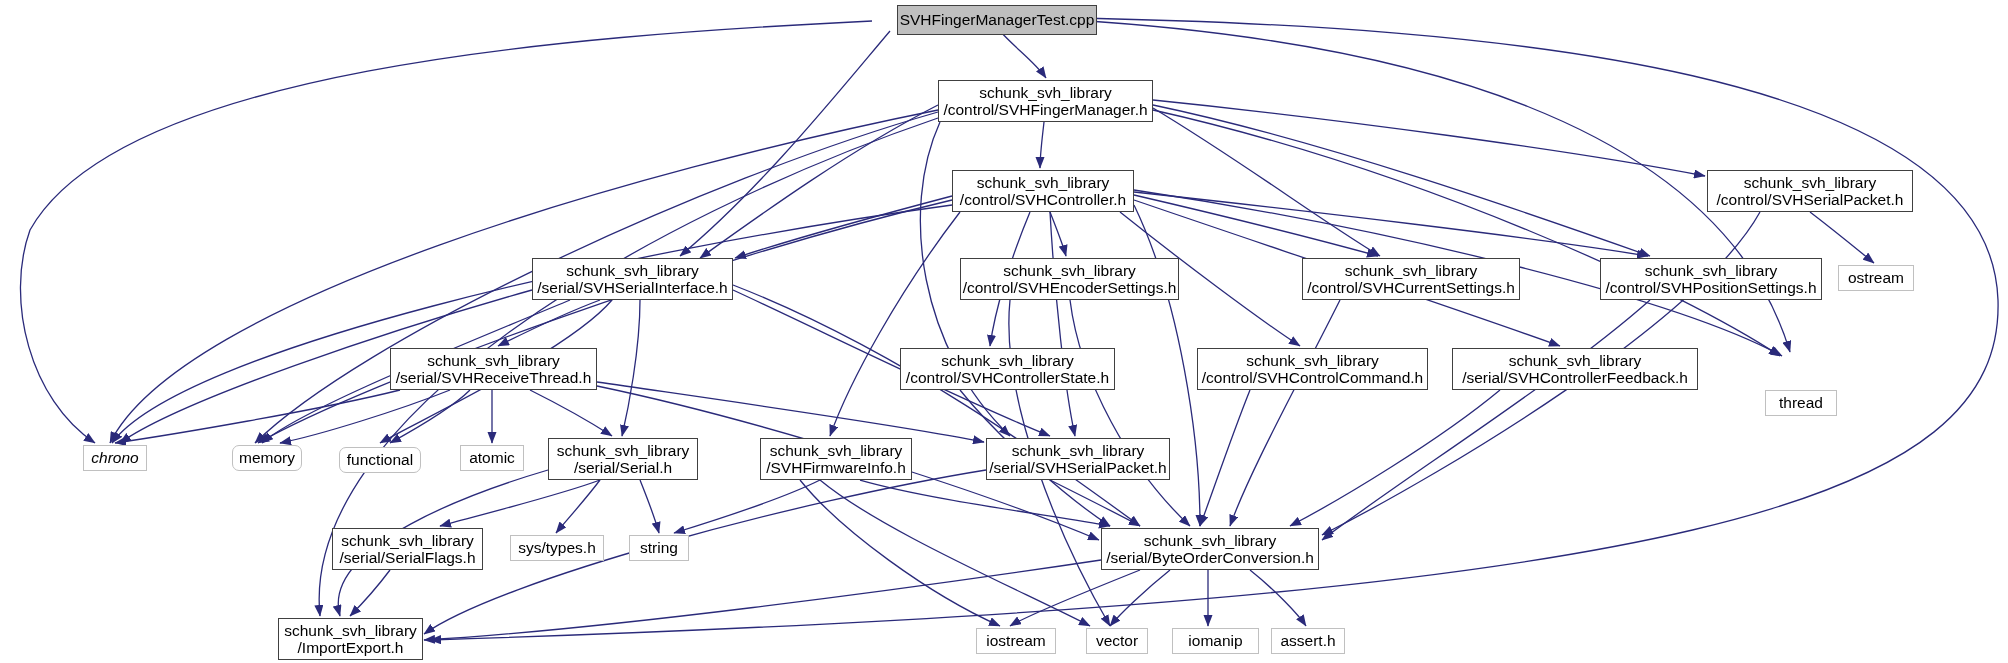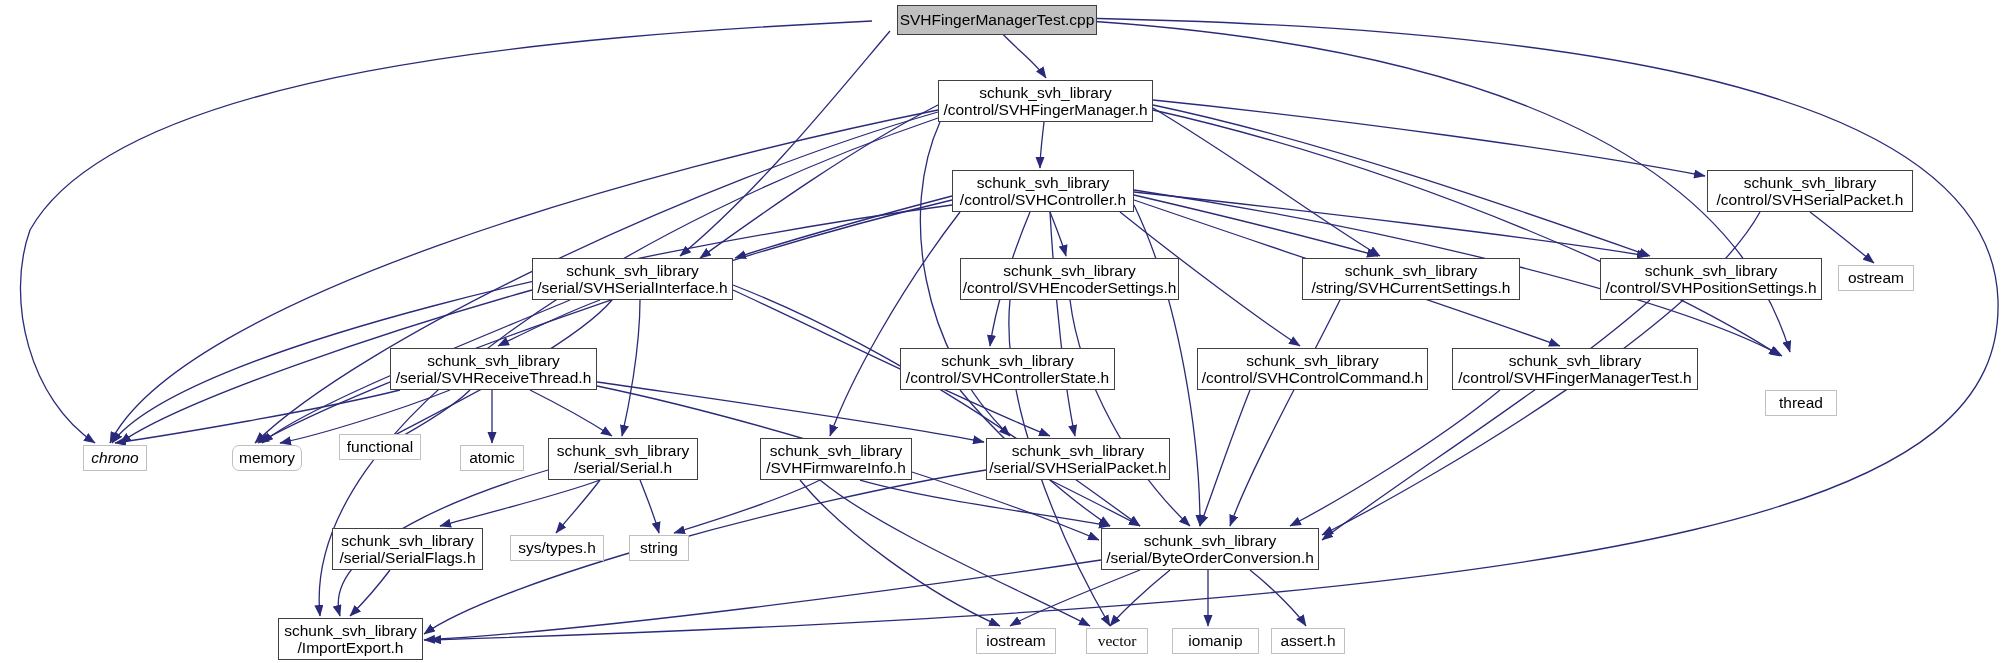--- a/index.html
+++ b/index.html
@@ -148,21 +148,21 @@
       <div class="graph-node box-dark" style="left: 532px; top: 258px; width: 201px; height: 42px;">
         <span class="nline">schunk_svh_library</span>
         <span class="nline">/serial/SVHSerialInterface.h</span>
       </div>
       <div class="graph-node box-dark" style="left: 960px; top: 258px; width: 219px; height: 42px;">
         <span class="nline">schunk_svh_library</span>
         <span class="nline">/control/SVHEncoderSettings.h</span>
       </div>
       <div class="graph-node box-dark" style="left: 1302px; top: 258px; width: 218px; height: 42px;">
         <span class="nline">schunk_svh_library</span>
-        <span class="nline">/string/SVHCurrentSettings.h</span>
+        <span class="nline">/control/SVHCurrentSettings.h</span>
       </div>
       <div class="graph-node box-dark" style="left: 1600px; top: 258px; width: 222px; height: 42px;">
         <span class="nline">schunk_svh_library</span>
         <span class="nline">/control/SVHPositionSettings.h</span>
       </div>
       <div class="graph-node box-light" style="left: 1838px; top: 265px; width: 76px; height: 26px; align-items: center;">
         <span class="nline">ostream</span>
       </div>
       <div class="graph-node box-dark" style="left: 390px; top: 348px; width: 207px; height: 42px;">
         <span class="nline">schunk_svh_library</span>
@@ -171,32 +171,32 @@
       <div class="graph-node box-dark" style="left: 900px; top: 348px; width: 215px; height: 42px;">
         <span class="nline">schunk_svh_library</span>
         <span class="nline">/control/SVHControllerState.h</span>
       </div>
       <div class="graph-node box-dark" style="left: 1197px; top: 348px; width: 231px; height: 42px;">
         <span class="nline">schunk_svh_library</span>
         <span class="nline">/control/SVHControlCommand.h</span>
       </div>
       <div class="graph-node box-dark" style="left: 1452px; top: 348px; width: 246px; height: 42px;">
         <span class="nline">schunk_svh_library</span>
-        <span class="nline">/control/SVHFingerManagerTest.h</span>
+        <span class="nline">/serial/SVHControllerFeedback.h</span>
       </div>
       <div class="graph-node box-light" style="left: 1765px; top: 358px; width: 72px; height: 26px; margin-top: 32px;">
         <span class="nline">thread</span>
       </div>
       <div class="graph-node box-light" style="left: 83px; top: 445px; width: 64px; height: 26px; font-style: italic;">
         <span class="nline">chrono</span>
       </div>
       <div class="graph-node box-light" style="left: 232px; top: 445px; width: 70px; height: 26px; border-radius: 7px;">
         <span class="nline">memory</span>
       </div>
-      <div class="graph-node box-light" style="left: 339px; top: 434px; width: 82px; height: 26px;">
+      <div class="graph-node box-light" style="left: 339px; top: 447px; width: 82px; height: 26px; border-radius: 7px;">
         <span class="nline">functional</span>
       </div>
       <div class="graph-node box-light" style="left: 460px; top: 445px; width: 64px; height: 26px;">
         <span class="nline">atomic</span>
       </div>
       <div class="graph-node box-dark" style="left: 548px; top: 438px; width: 150px; height: 42px;">
         <span class="nline">schunk_svh_library</span>
         <span class="nline">/serial/Serial.h</span>
       </div>
       <div class="graph-node box-dark" style="left: 760px; top: 438px; width: 152px; height: 42px;">
@@ -221,21 +221,21 @@
         <span class="nline">schunk_svh_library</span>
         <span class="nline">/serial/ByteOrderConversion.h</span>
       </div>
       <div class="graph-node box-dark" style="left: 278px; top: 618px; width: 145px; height: 42px;">
         <span class="nline">schunk_svh_library</span>
         <span class="nline">/ImportExport.h</span>
       </div>
       <div class="graph-node box-light" style="left: 976px; top: 628px; width: 80px; height: 26px;">
         <span class="nline">iostream</span>
       </div>
-      <div class="graph-node box-light" style="left: 1086px; top: 628px; width: 62px; height: 26px; font-family: Liberation Serif, serif;">
+      <div class="graph-node box-light" style="left: 1086px; top: 628px; width: 62px; height: 26px;">
         <span class="nline">vector</span>
       </div>
       <div class="graph-node box-light" style="left: 1172px; top: 628px; width: 87px; height: 26px;">
         <span class="nline">iomanip</span>
       </div>
       <div class="graph-node box-light" style="left: 1271px; top: 628px; width: 74px; height: 26px;">
         <span class="nline">assert.h</span>
       </div>
     </div>
 </div>

